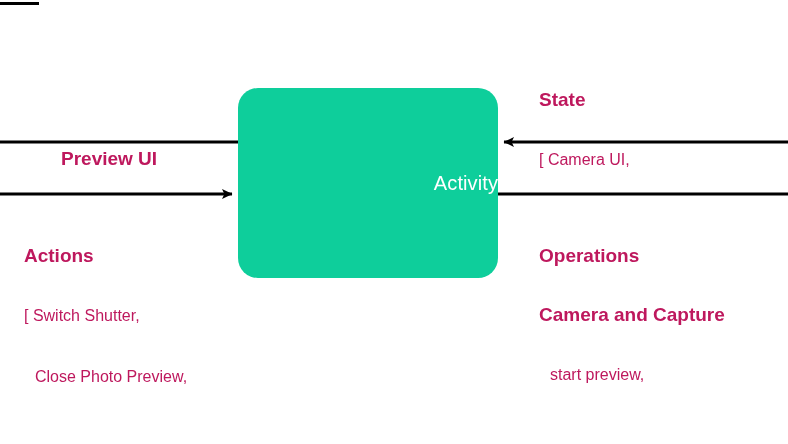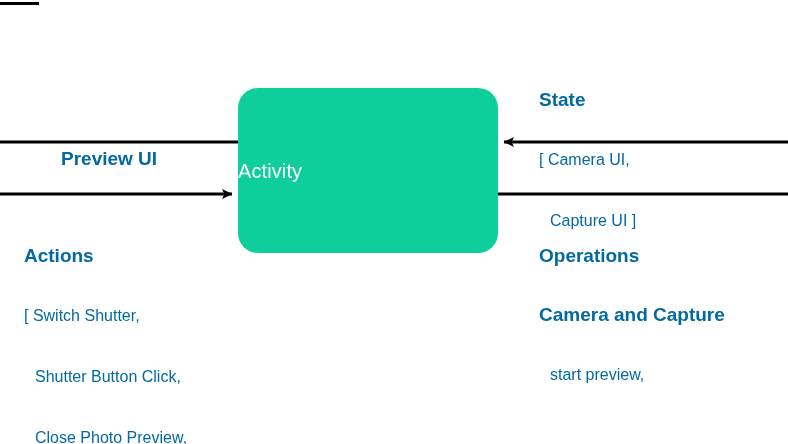--- a/index.html
+++ b/index.html
@@ -28,26 +28,26 @@
     height: 3px;
     background: #000000;
   }
 
   
   .node-activity {
     position: absolute;
     left: 238px;
     top: 88px;
     width: 260px;
-    height: 165px;
+    height: 190px;
     border-radius: 20px;
     background: #0ECE9B;
     display: flex;
     align-items: center;
-    justify-content: flex-start;
+    justify-content: flex-end;
   }
   .node-activity-label {
     color: #ffffff;
     font-size: 20px;
     font-weight: 400;
     letter-spacing: 0.1px;
     line-height: 1;
   }
 
   
@@ -56,21 +56,21 @@
     left: 0;
     top: 0;
     width: 788px;
     height: 444px;
     pointer-events: none;
   }
 
   
   .label {
     position: absolute;
-    color: #0369a1;
+    color: #be185d;
     white-space: pre;
   }
   .label .hd {
     font-size: 19px;
     font-weight: bold;
     line-height: 23px;
     display: block;
   }
   .label .ln {
     font-size: 16px;
@@ -116,30 +116,28 @@
     <span class="node-activity-label">Activity</span>
   </div>
 
   <div class="label lbl-update-ui">
     <span class="hd">Preview UI</span>
   </div>
 
   <div class="label lbl-actions">
     <span class="hd">Actions</span>
     <span class="ln">[ Switch Shutter,</span>
-    <span class="ln indent-1">Shutter Button Click,</span>
     <span class="ln indent-1">Close Photo Preview,</span>
     
     
   </div>
 
   <div class="label lbl-state">
     <span class="hd">State</span>
     <span class="ln">[ Camera UI,</span>
-    <span class="ln indent-1">Capture UI ]</span>
   </div>
 
   <div class="label lbl-ops">
     <span class="hd">Operations</span>
     <span class="hd">Camera and Capture</span>
     <span class="ln indent-1">start preview,</span>
     
     
     
     

